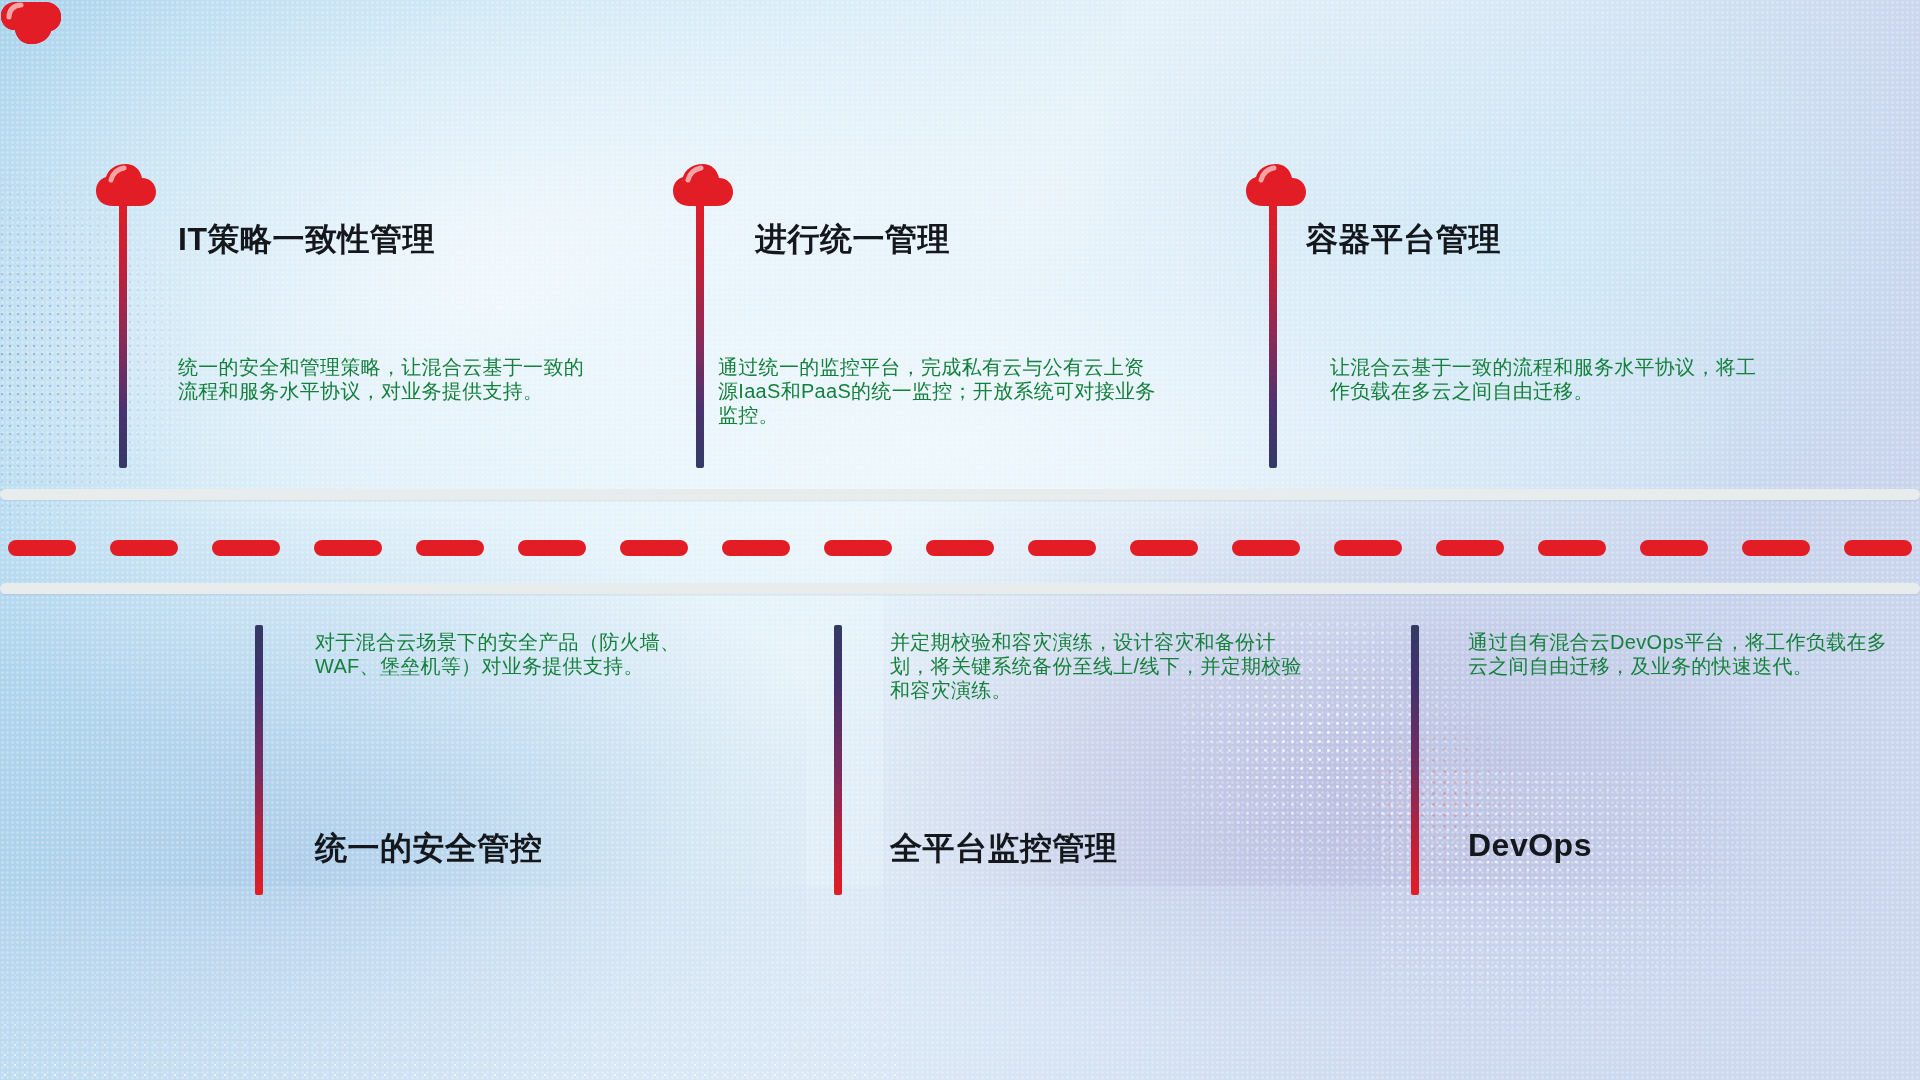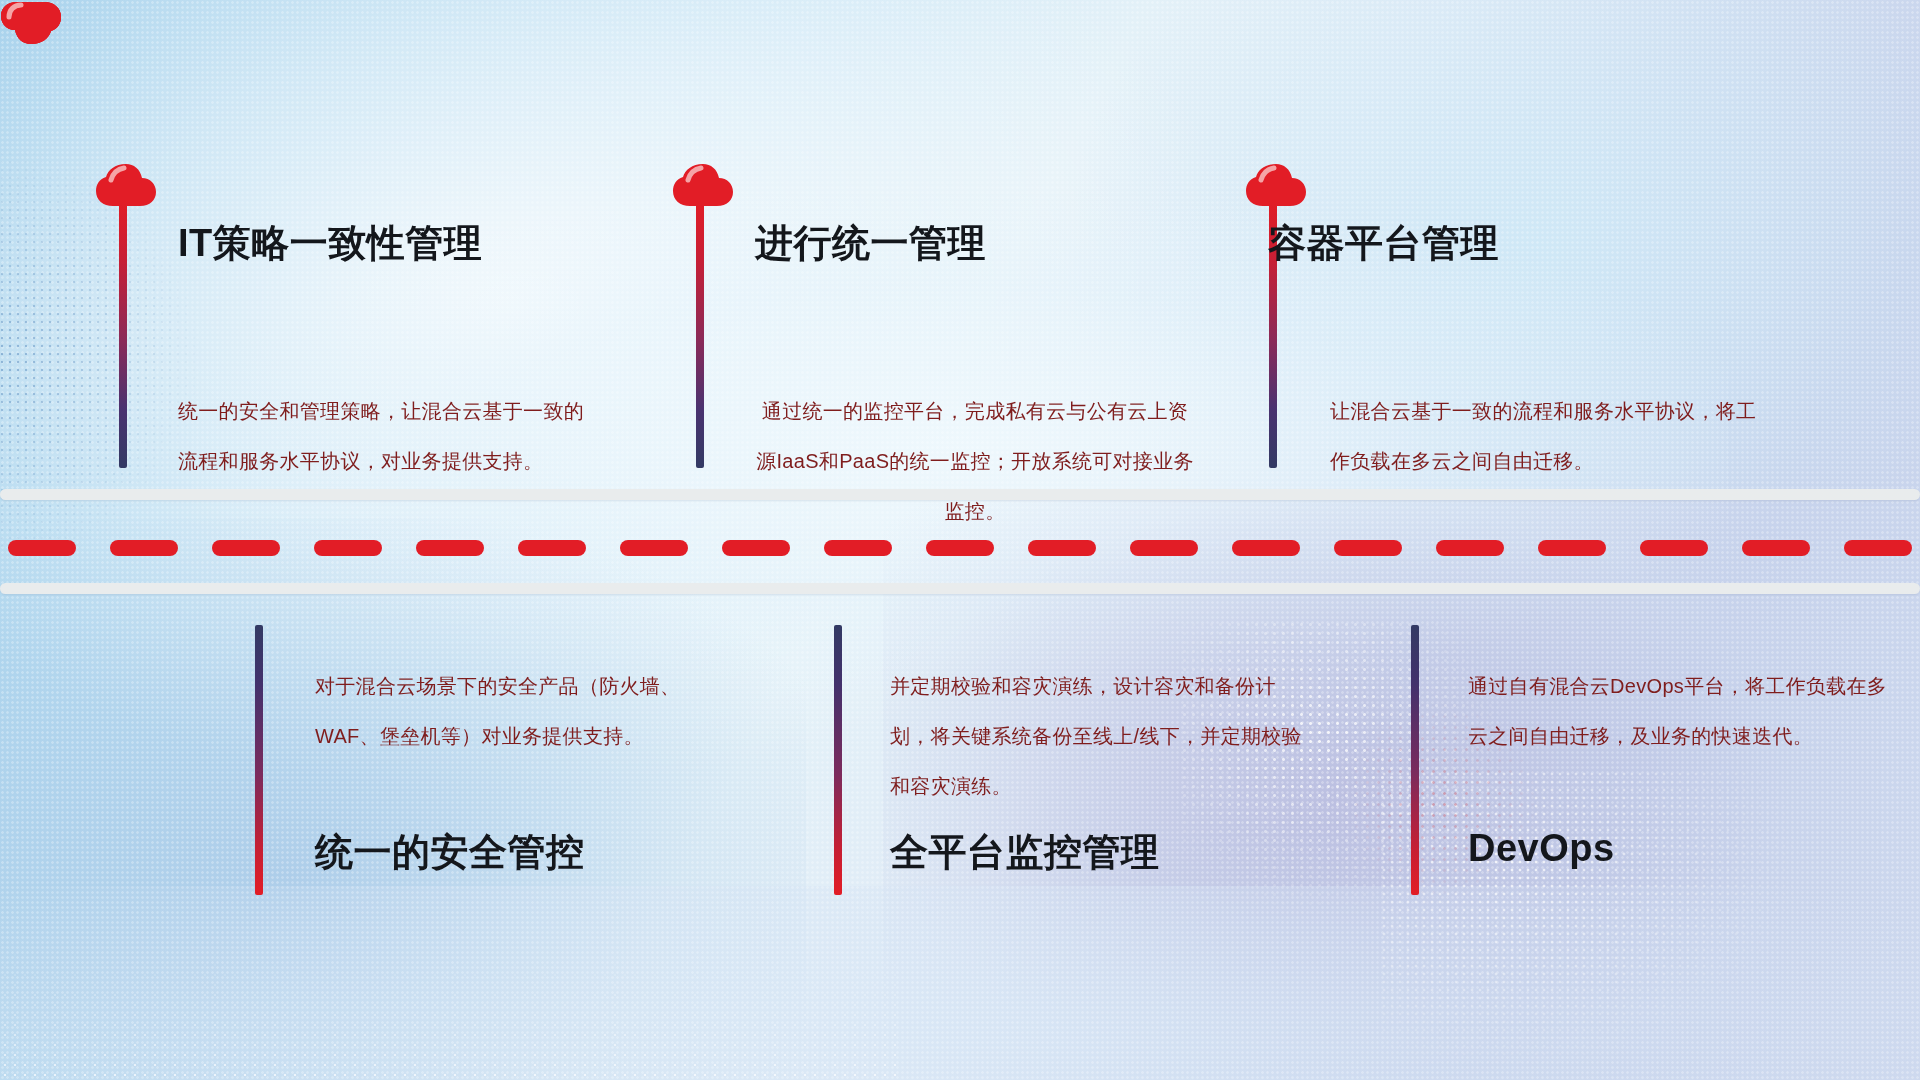--- a/index.html
+++ b/index.html
@@ -89,26 +89,26 @@
 
   
   .col{position:absolute;}
   
   .col-top .cloud-wrap{position:absolute;left:0;top:0;}
   .stem{position:absolute;width:8px;border-radius:2px;}
   .stem-down{background:linear-gradient(180deg,#e21d26 0%,#c81f35 22%,#8b2a58 52%,#4a3270 78%,#333a64 100%);}
   .stem-up{background:linear-gradient(180deg,#333a64 0%,#43316c 22%,#7b2b5d 55%,#c41f34 82%,#e21d26 100%);}
 
   .heading{
-    position:absolute;font-size:38px;font-weight:bold;color:#14171c;
+    position:absolute;font-size:32px;font-weight:bold;color:#14171c;
     letter-spacing:.5px;white-space:nowrap;
   }
   .body-text{
-    position:absolute;font-size:20px;line-height:50px;color:#7f1d1d;
-    width:430px;letter-spacing:.3px;margin-top:31px;
+    position:absolute;font-size:20px;line-height:24px;color:#15803d;
+    width:430px;letter-spacing:.3px;
   }
 
   
   .cloud{position:relative;width:58px;height:44px;}
   .cloud svg{display:block;}
 </style>
 </head>
 <body>
 
 <div id="stage">
@@ -145,34 +145,34 @@
     <div class="cloud-wrap" style="left:672px;top:162px;">
       <div class="cloud">
         <svg width="62" height="46" viewBox="0 0 62 46">
           <path d="M31 2 C20 2 13 8 11 15 C4 17 1 23 1 29 C1 38 8 44 18 44 L45 44 C55 44 61 38 61 30 C61 22 55 16 47 16 C45 7 39 2 31 2 Z" fill="#e21d26"></path>
           <path d="M16 18 C18 11 23 7 29 6" stroke="#f8bcbd" stroke-width="5" stroke-linecap="round" fill="none" opacity=".85"></path>
         </svg>
       </div>
     </div>
     <div class="stem stem-down" style="left:696px;top:200px;height:268px;"></div>
     <div class="heading" style="left:755px;top:218px;">进行统一管理</div>
-    <div class="body-text" style="left:755px;top:355px;width:440px;text-align:center;">通过统一的监控平台，完成私有云与公有云上资源IaaS和PaaS的统一监控；开放系统可对接业务监控。</div>
+    <div class="body-text" style="left:718px;top:355px;width:440px;">通过统一的监控平台，完成私有云与公有云上资源IaaS和PaaS的统一监控；开放系统可对接业务监控。</div>
   </div>
 
   <div class="col col-top">
     <div class="cloud-wrap" style="left:1245px;top:162px;">
       <div class="cloud">
         <svg width="62" height="46" viewBox="0 0 62 46">
           <path d="M31 2 C20 2 13 8 11 15 C4 17 1 23 1 29 C1 38 8 44 18 44 L45 44 C55 44 61 38 61 30 C61 22 55 16 47 16 C45 7 39 2 31 2 Z" fill="#e21d26"></path>
           <path d="M16 18 C18 11 23 7 29 6" stroke="#f8bcbd" stroke-width="5" stroke-linecap="round" fill="none" opacity=".85"></path>
         </svg>
       </div>
     </div>
     <div class="stem stem-down" style="left:1269px;top:200px;height:268px;"></div>
-    <div class="heading" style="left:1268px;top:218px;text-align:right;">容器平台管理</div>
+    <div class="heading" style="left:1306px;top:218px;text-align:right;">容器平台管理</div>
     <div class="body-text" style="left:1330px;top:355px;width:430px;">让混合云基于一致的流程和服务水平协议，将工作负载在多云之间自由迁移。</div>
   </div>
 
   <div class="divider rail rail-top" style="top:489px;"></div>
   <div class="divider dash-row" id="dash-row">
       <div class="dash" style="background: rgb(226, 29, 38);"></div>
       <div class="dash" style="background: rgb(226, 29, 38);"></div>
       <div class="dash" style="background: rgb(226, 29, 38);"></div>
       <div class="dash" style="background: rgb(226, 29, 38);"></div>
       <div class="dash" style="background: rgb(226, 29, 38);"></div>

